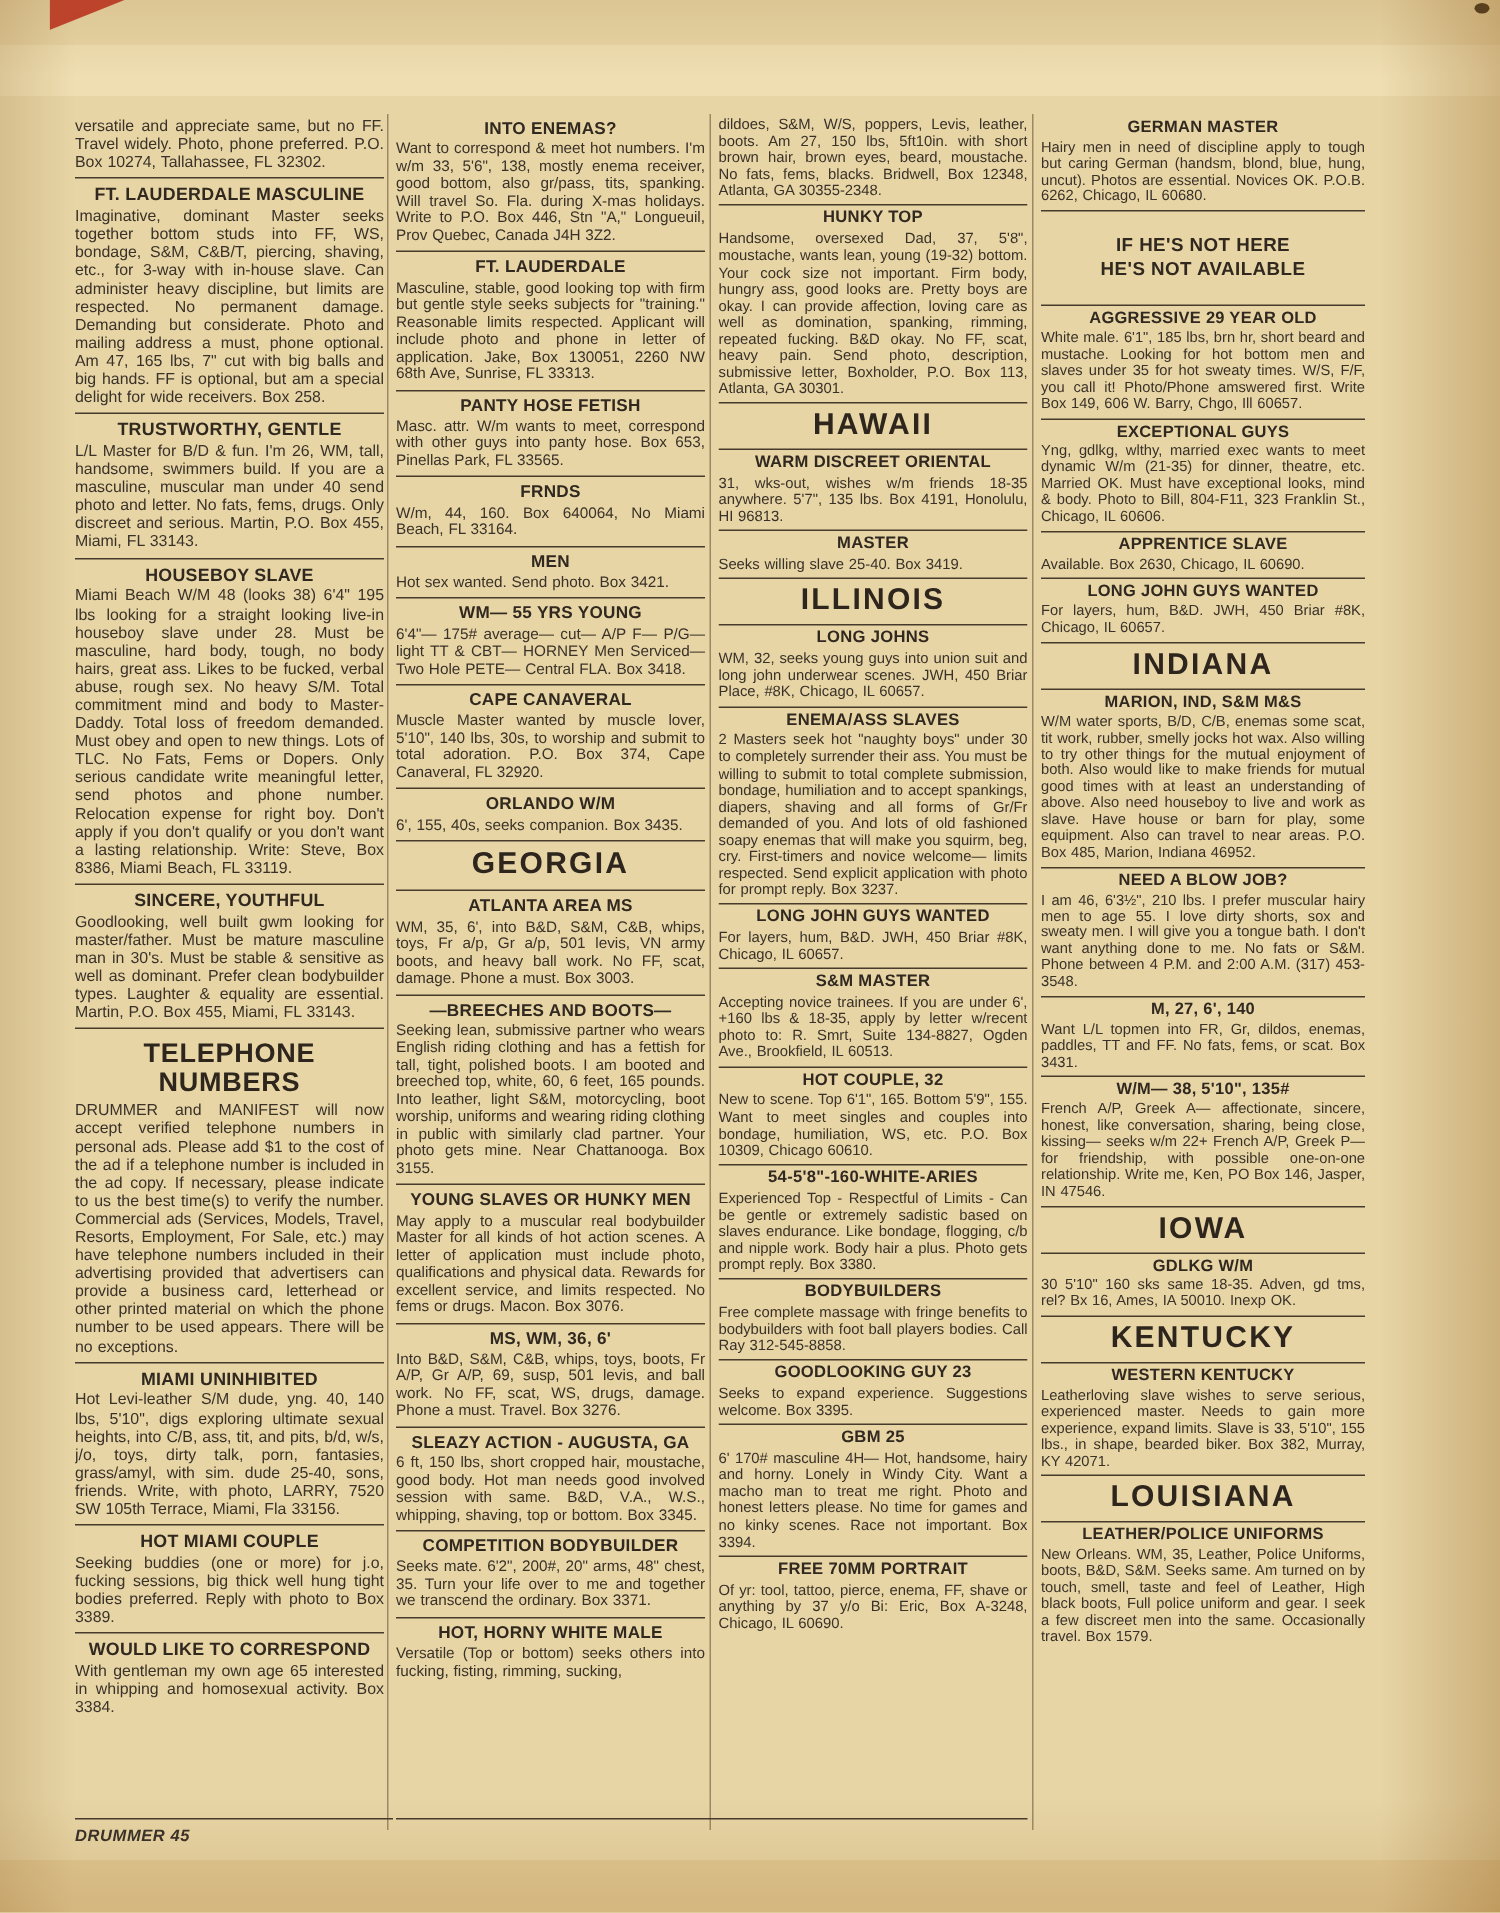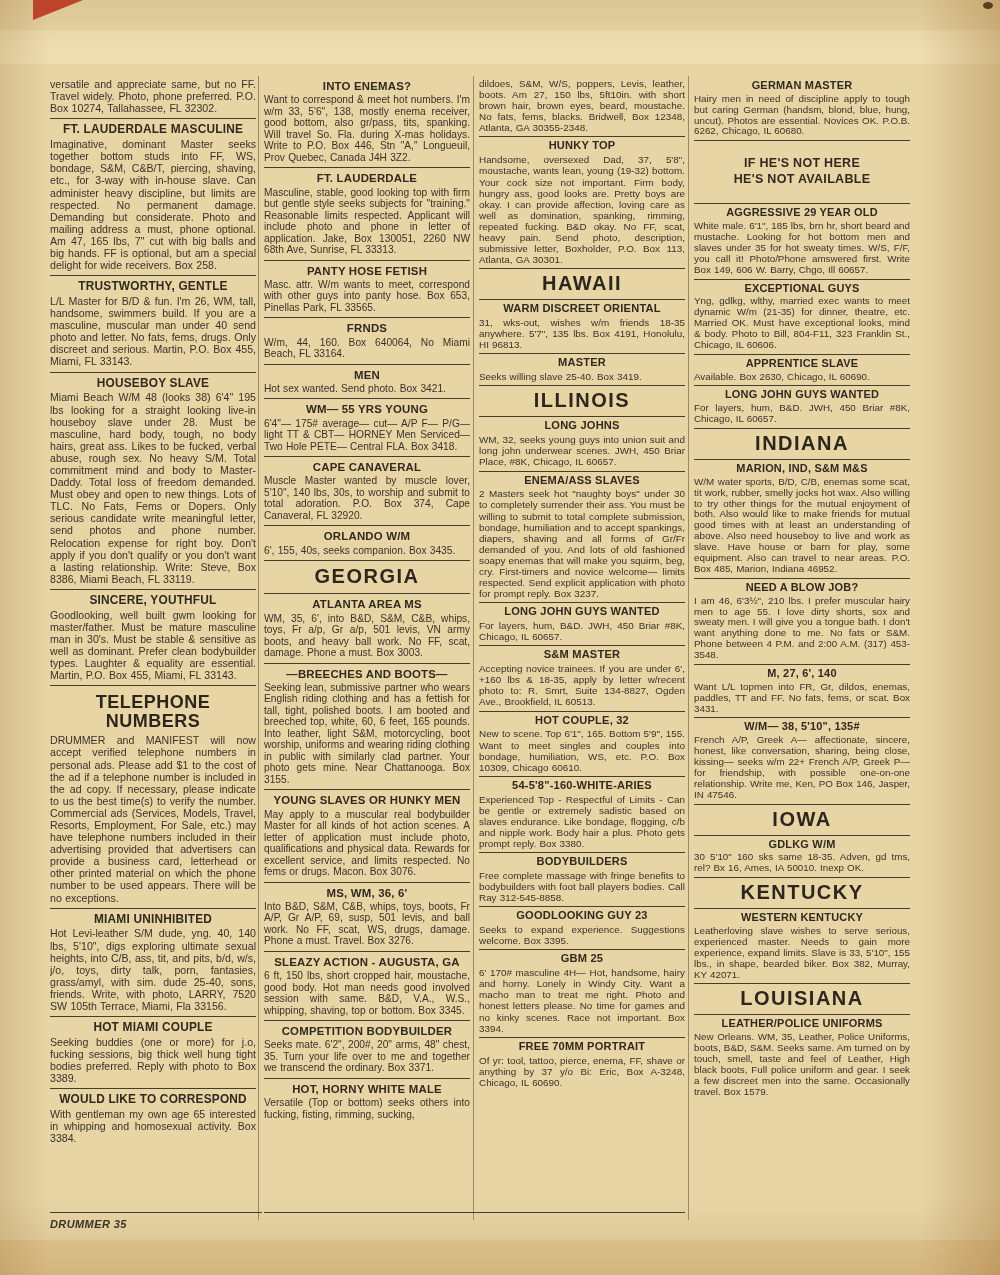--- a/index.html
+++ b/index.html
@@ -328,16 +328,16 @@
     <div class="state">LOUISIANA</div>
     <div class="rule"></div>
     <div class="ad">
       <h3 class="adtitle">LEATHER/POLICE UNIFORMS</h3>
       <p class="adbody">New Orleans. WM, 35, Leather, Police Uniforms, boots, B&amp;D, S&amp;M. Seeks same. Am turned on by touch, smell, taste and feel of Leather, High black boots, Full police uniform and gear. I seek a few discreet men into the same. Occasionally travel. Box 1579.</p>
     </div>
   </div>
 
 <div class="footer-rule-ext"></div>
 <div class="footer">
-  <span>DRUMMER 35</span>
+  <span>DRUMMER 45</span>
 </div>
 
 <div class="page-shade"></div>
 
 </body></html>

